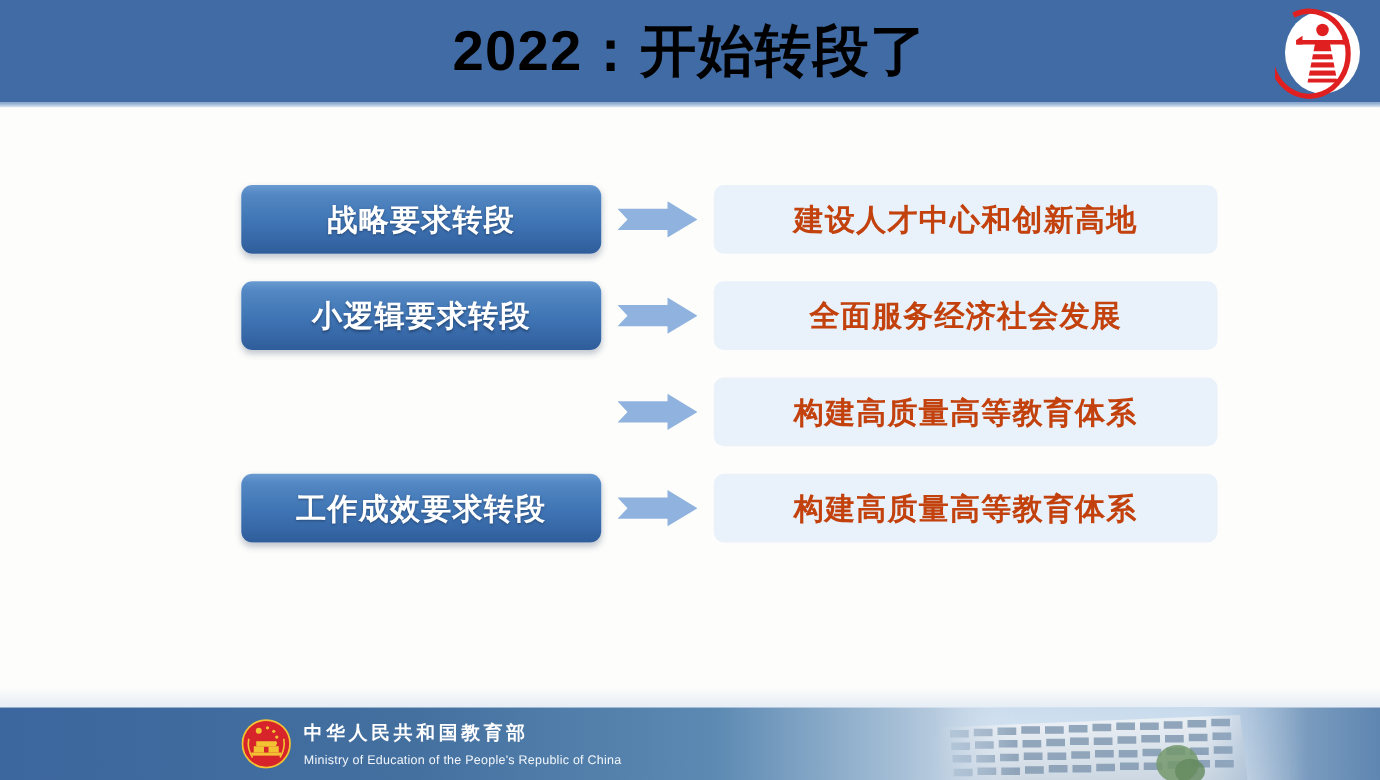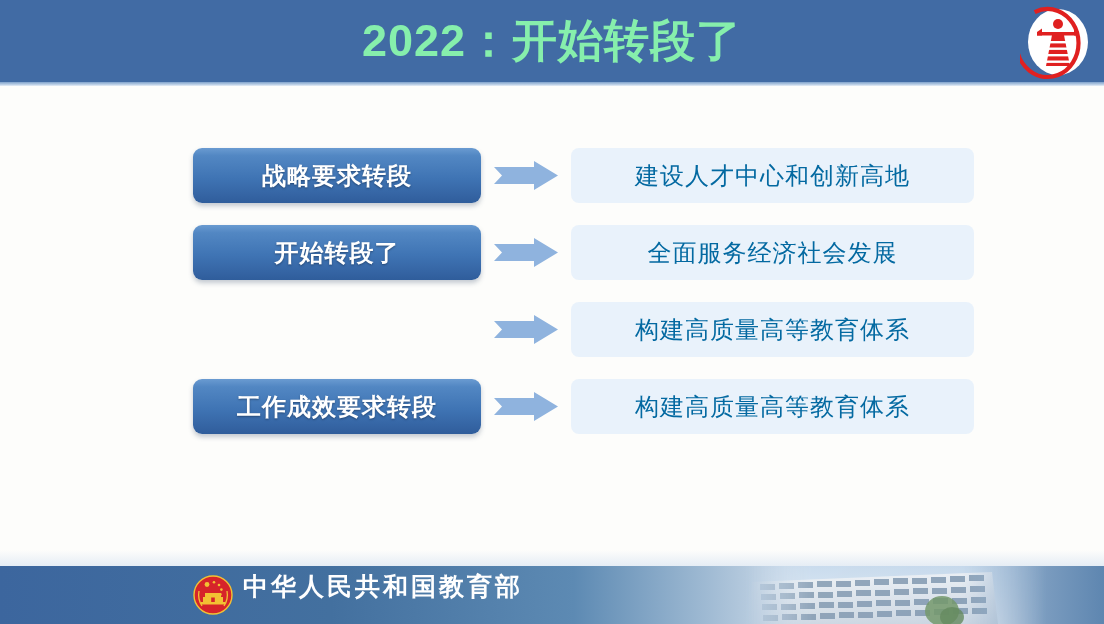--- a/index.html
+++ b/index.html
@@ -44,21 +44,21 @@
     background: linear-gradient(to bottom, #7fa2cb 0%, #b9cde4 60%, #e8eff7 100%);
   }
   .header-title {
     position: absolute;
     left: 0;
     top: 0;
     width: 1104px;
     height: 82px;
     line-height: 82px;
     text-align: center;
-    color: #86efac;
+    color: #000000;
     font-size: 45px;
     font-weight: bold;
     letter-spacing: 1px;
     white-space: nowrap;
   }
 
   
   .logo-wrap {
     position: absolute;
     right: 8px;
@@ -125,23 +125,23 @@
     width: 403px;
     height: 55px;
     border-radius: 8px;
     background: #e9f2fb;
     display: flex;
     align-items: center;
     justify-content: center;
     box-sizing: border-box;
   }
   .right-box .label {
-    color: #0369a1;
+    color: #c2410c;
     font-size: 24px;
-    font-weight: normal;
+    font-weight: bold;
     letter-spacing: 1px;
     white-space: nowrap;
   }
 
   
   .footer {
     position: absolute;
     left: 0;
     bottom: 0;
     width: 1104px;
@@ -174,21 +174,21 @@
   }
   .emblem svg { display: block; }
 
   .footer-text {
     position: absolute;
     left: 243px;
     top: 8px;
   }
   .footer-cn {
     color: #ffffff;
-    font-size: 25px;
+    font-size: 15px;
     font-weight: bold;
     letter-spacing: 3px;
     line-height: 26px;
     font-family: "Liberation Serif", "DejaVu Serif", serif;
     white-space: nowrap;
   }
   .footer-en {
     color: #f2f6fb;
     font-size: 10px;
     letter-spacing: 0.2px;
@@ -254,21 +254,21 @@
           <path d="M 0 6 L 8 14.5 L 0 23 L 40 23 L 40 29 L 64 14.5 L 40 0 L 40 6 Z" fill="#8fb3de"></path>
         </svg>
       </div>
       <div class="right-box">
         <span class="label">建设人才中心和创新高地</span>
       </div>
     </div>
 
     <div class="row">
       <div class="left-box">
-        <span class="label">开始转段了</span>
+        <span class="label">小逻辑要求转段</span>
       </div>
       <div class="arrow">
         <svg width="64" height="29" viewBox="0 0 64 29">
           <path d="M 0 6 L 8 14.5 L 0 23 L 40 23 L 40 29 L 64 14.5 L 40 0 L 40 6 Z" fill="#8fb3de"></path>
         </svg>
       </div>
       <div class="right-box">
         <span class="label">全面服务经济社会发展</span>
       </div>
     </div>
@@ -400,17 +400,18 @@
         <circle cx="28.4" cy="14.6" r="1.3" fill="#f2c233"></circle>
         <circle cx="27.4" cy="19.4" r="1.3" fill="#f2c233"></circle>
 
         <path d="M 6 16 Q 4.5 24 9 31" stroke="#f2c233" stroke-width="1.3" fill="none"></path>
         <path d="M 34 16 Q 35.5 24 31 31" stroke="#f2c233" stroke-width="1.3" fill="none"></path>
       </svg>
     </div>
 
     <div class="footer-text">
       <div class="footer-cn">中华人民共和国教育部</div>
+      <div class="footer-en">Ministry of Education of the People's Republic of China</div>
     </div>
 
   </div>
 
 </div>
 
 </body></html>

